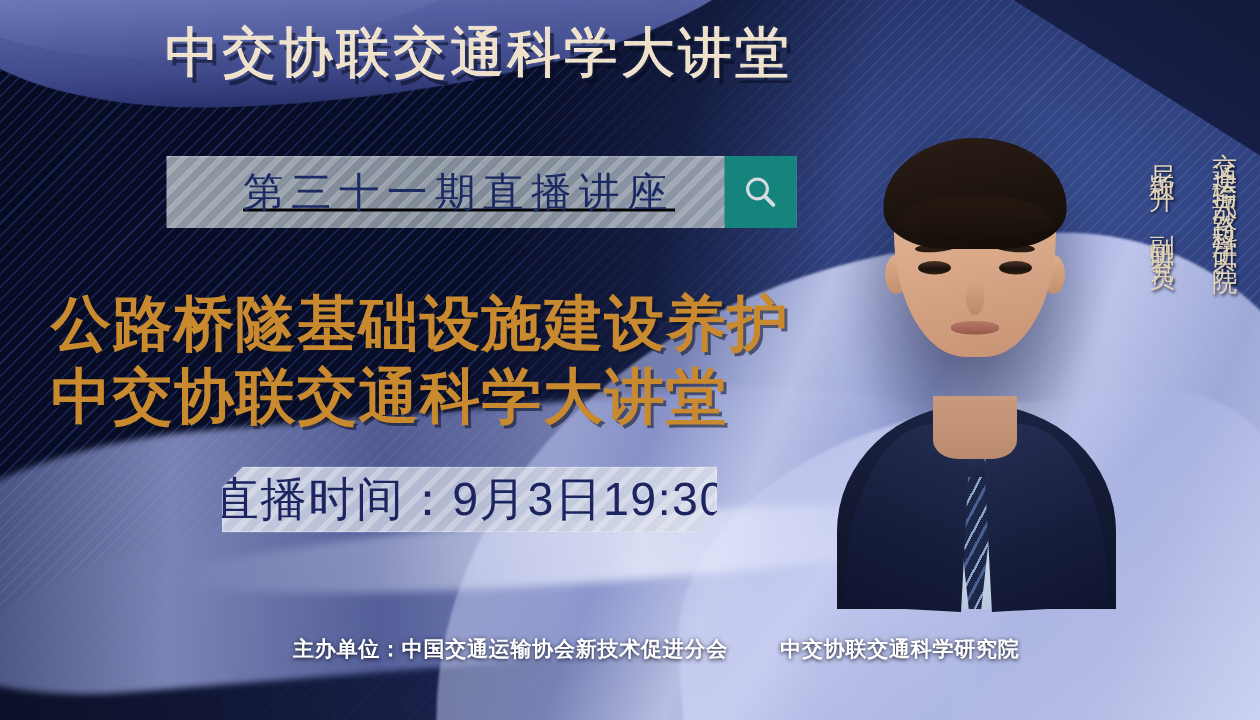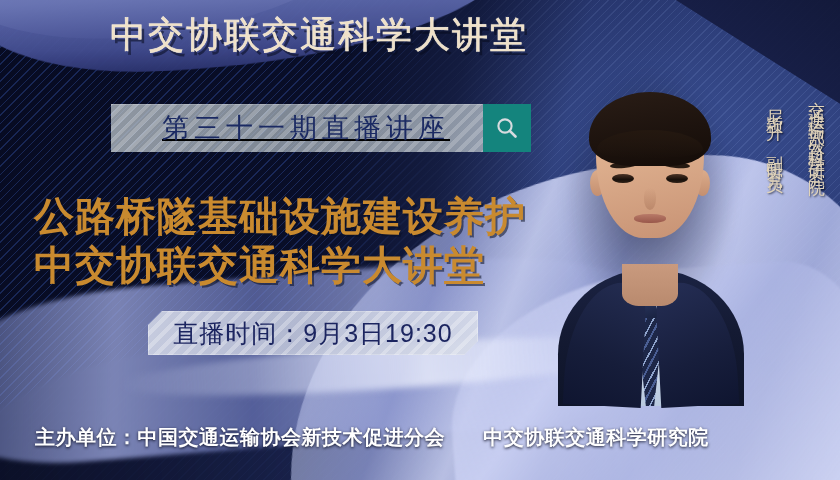--- a/index.html
+++ b/index.html
@@ -322,41 +322,42 @@
   .timepill-stripe{
     position:absolute;inset:0;
     background-image:repeating-linear-gradient(-45deg,
       rgba(255,255,255,0.00) 0px,rgba(255,255,255,0.00) 6px,
       rgba(255,255,255,0.28) 6px,rgba(255,255,255,0.28) 10px);
     clip-path:polygon(14px 0,100% 0,100% calc(100% - 14px),calc(100% - 14px) 100%,0 100%,0 14px);
     pointer-events:none;
   }
   .timepill-text{
     position:relative;
-    font-size:25px;color:#1c2560;letter-spacing:1px;white-space:nowrap;
+    font-size:31px;color:#1c2560;letter-spacing:1px;white-space:nowrap;
   }
 
   
   .vtext{
     position:absolute;
     writing-mode:vertical-rl;
     text-orientation:upright;
     color:#e0d3ba;
     letter-spacing:7px;
     white-space:nowrap;
     text-shadow:1px 1px 2px rgba(6,9,26,0.75);
   }
   .v-org{ right:12px; top:88px; font-size:17px; }
   .v-name{ right:54px; top:96px; font-size:17px; }
 
   
   .footer{
     position:absolute;left:0;right:0;top:424px;
+    text-align:center;
     color:#ffffff;
-    font-size:20px;
+    font-size:14px;
     font-weight:bold;
     letter-spacing:.5px;
     text-shadow:0 1px 3px rgba(5,8,24,0.9);
     white-space:nowrap;
     margin-left:35px;
   }
   .footer .gap{display:inline-block;width:26px;}
 </style>
 </head>
 <body>

